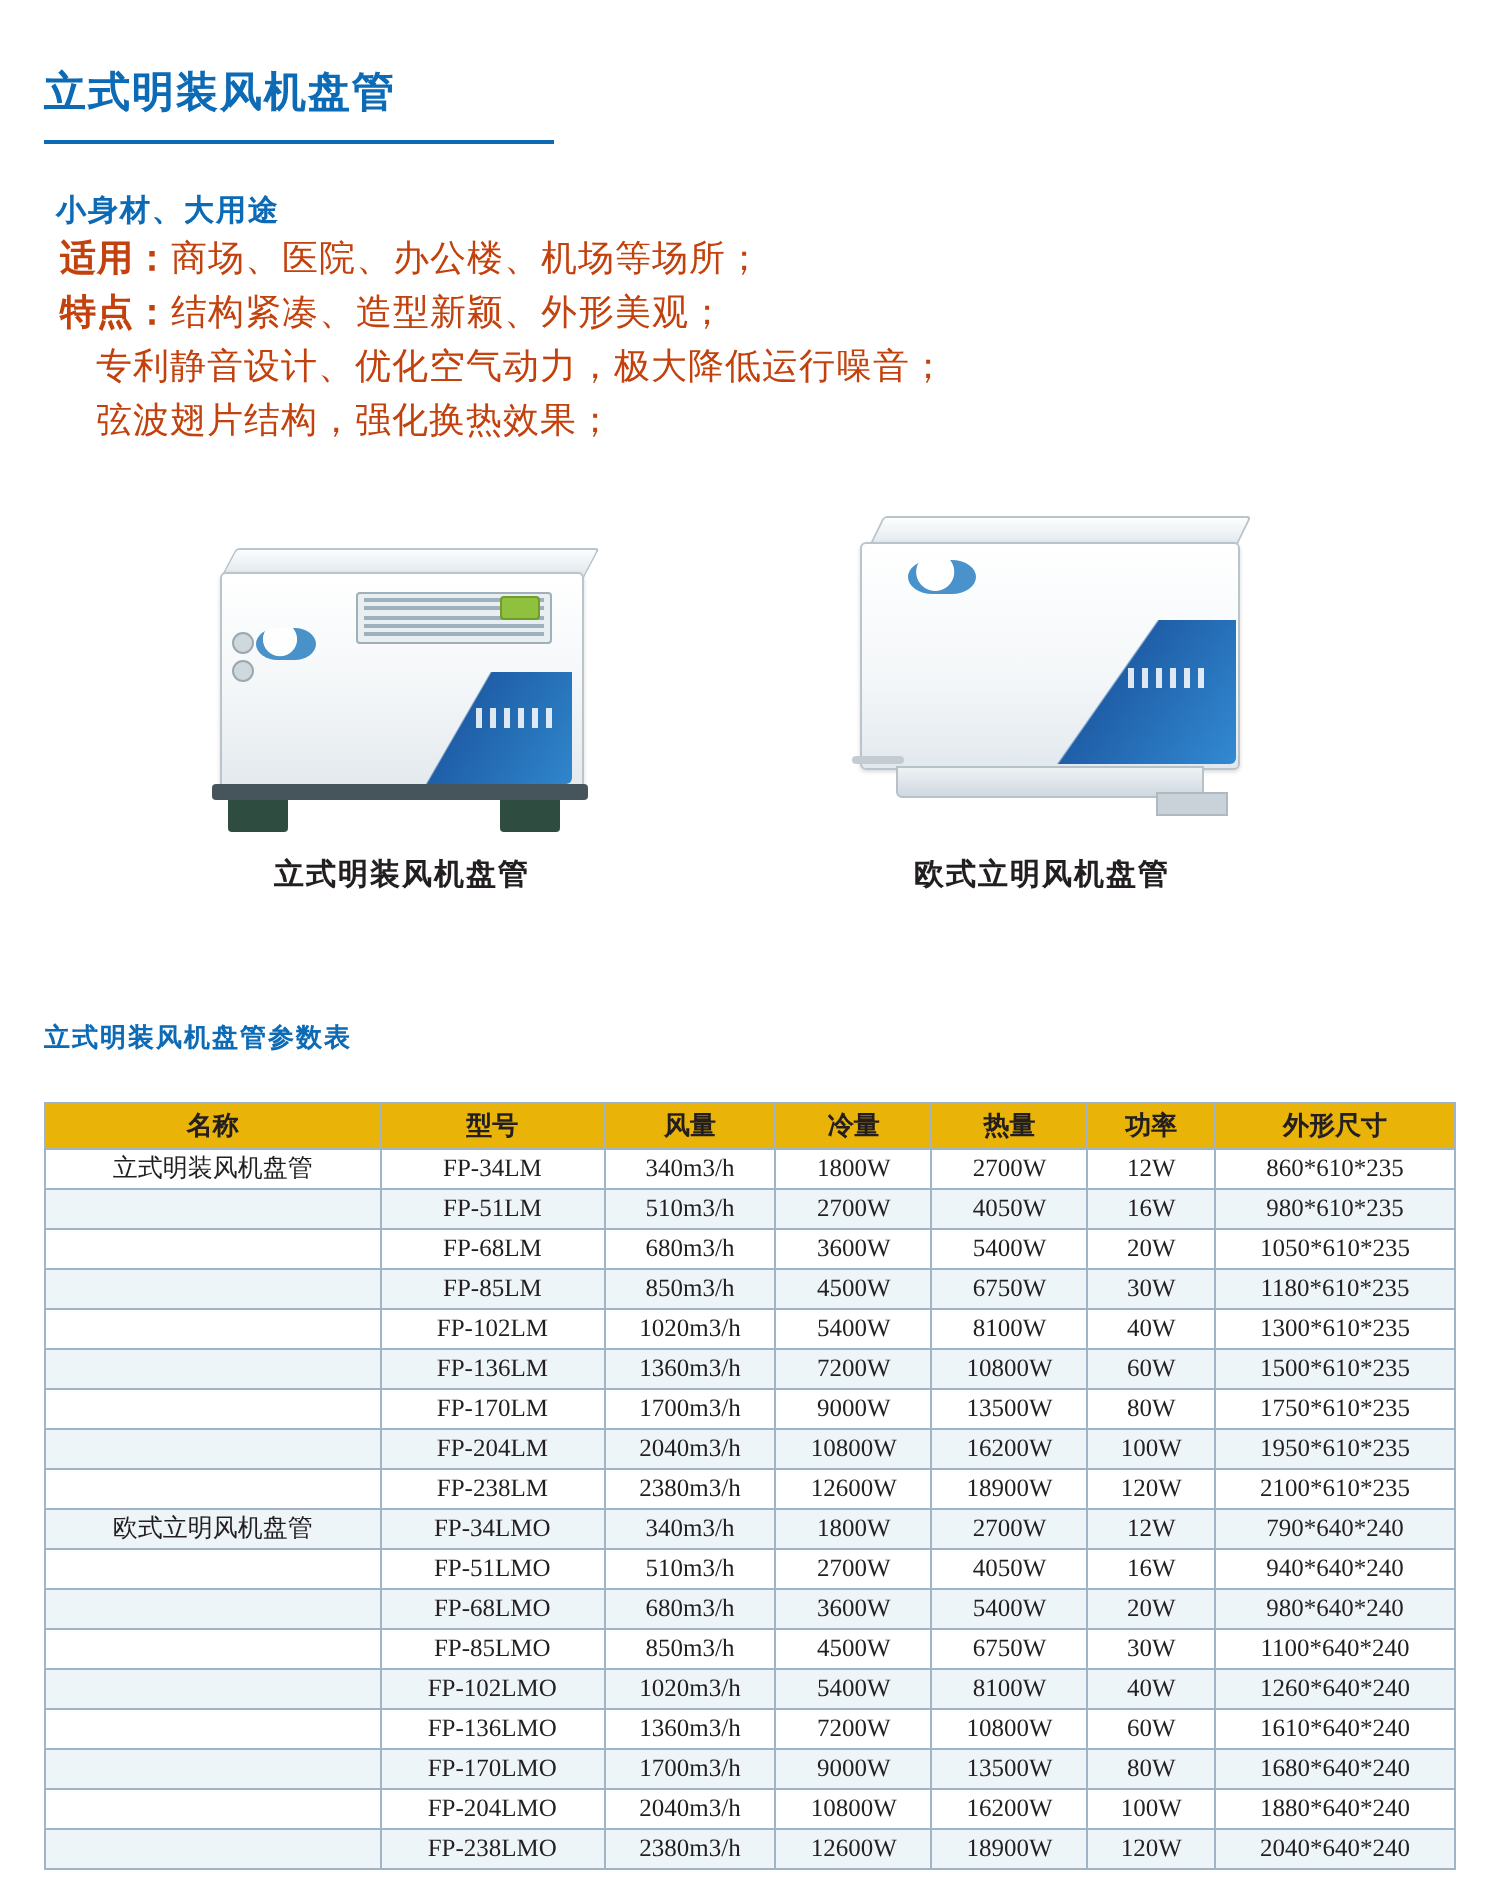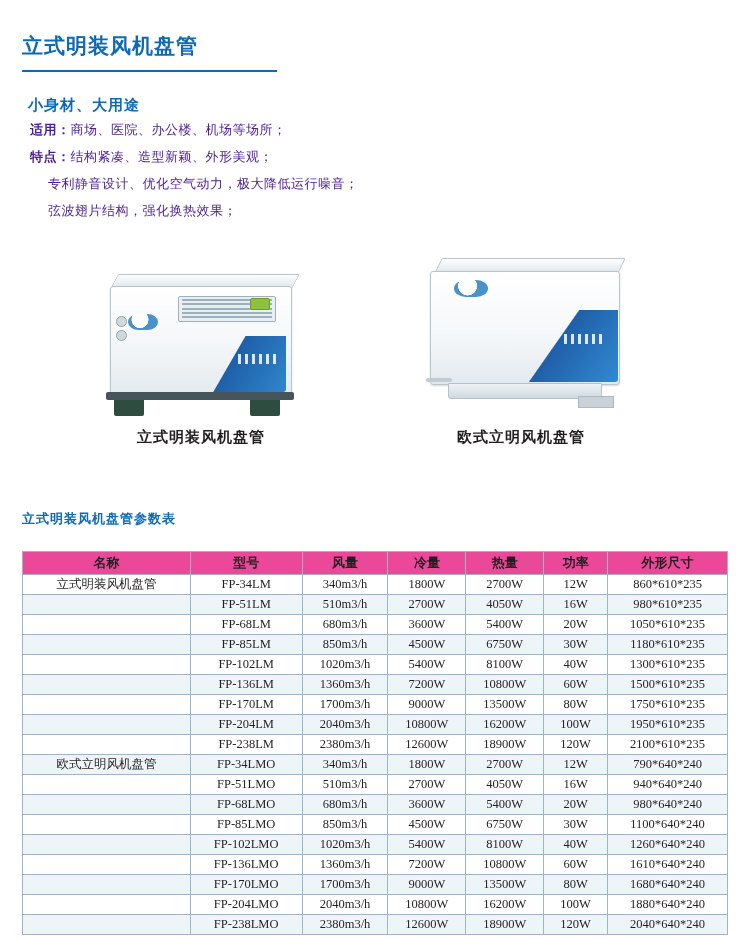--- a/index.html
+++ b/index.html
@@ -48,23 +48,23 @@
     letter-spacing: 1px;
   }
   
   .features {
     position: absolute;
     left: 30px;
     top: 116px;
     width: 560px;
   }
   .feature-line {
-    font-size: 13px;
+    font-size: 18px;
     line-height: 27px;
-    color: #4c1d95;
+    color: #c2410c;
     letter-spacing: 0.5px;
     white-space: nowrap;
   }
   .feature-line .lbl {
     font-weight: bold;
   }
   .feature-line.indent {
     padding-left: 18px;
   }
   
@@ -322,21 +322,21 @@
     color: #231f20;
   }
   table.spec th, table.spec td {
     border: 1px solid #9fb4c6;
     text-align: center;
     height: 19px;
     padding: 0 2px;
     white-space: nowrap;
   }
   table.spec thead th {
-    background: #ec4899;
+    background: #eab308;
     font-weight: bold;
     height: 22px;
     font-size: 13px;
   }
   table.spec tbody tr:nth-child(odd) td { background: #ffffff; }
   table.spec tbody tr:nth-child(even) td { background: #eef5f9; }
   table.spec td.name { }
   .col-name  { width: 168px; }
   .col-model { width: 112px; }
   .col-air   { width: 86px; }

